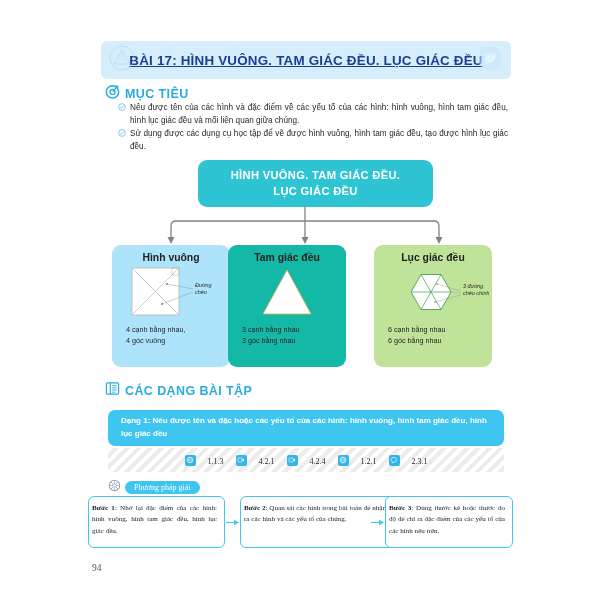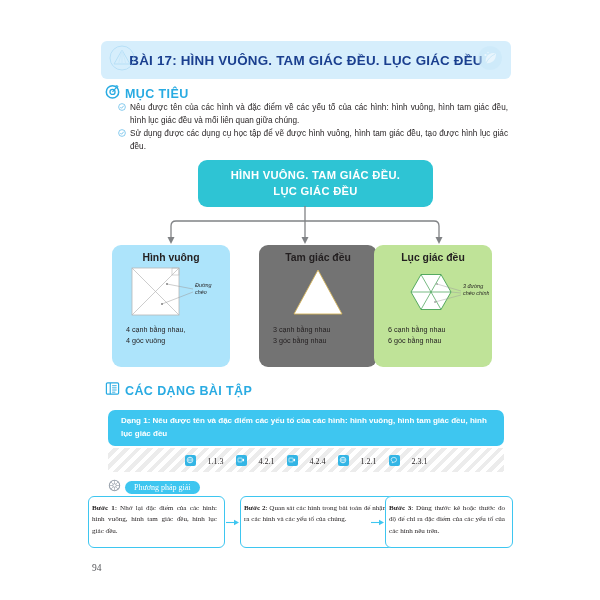--- a/index.html
+++ b/index.html
@@ -14,21 +14,21 @@
   .page{position:relative;width:600px;height:600px;}
 
   
   .title-bar{
     position:absolute;left:101px;top:41px;width:410px;height:38px;
     background:#d6eefc;border-radius:6px;
     display:flex;align-items:center;justify-content:center;
   }
   .title-bar .ttl{
     font-size:13.4px;font-weight:bold;color:#1a3f8f;
-    letter-spacing:.2px;white-space:nowrap;
+    letter-spacing:.2px;white-space:nowrap;text-decoration:underline;
   }
   .wm{position:absolute;top:50%;transform:translateY(-50%);opacity:.55;}
   .wm.left{left:8px;}
   .wm.right{right:8px;}
 
   
   .sec-head{
     position:absolute;display:flex;align-items:center;gap:5px;
   }
   .sec-head .lbl{
@@ -55,21 +55,21 @@
     letter-spacing:.3px;text-align:center;
   }
   .mm-connect{position:absolute;left:110px;top:206px;width:390px;height:40px;}
 
   .cards{position:absolute;left:112px;top:245px;width:380px;height:122px;}
   .card{
     position:absolute;top:0;width:118px;height:122px;border-radius:9px;
     display:flex;flex-direction:column;align-items:center;
   }
   .card.c1{left:0;background:#ade4fb;}
-  .card.c2{left:147px;background:#737373;}
+  .card.c2{left:116px;background:#14b8a6;}
   .card.c3{left:262px;background:#bfe398;}
   .card .c-ttl{
     margin-top:7px;font-size:10.4px;font-weight:bold;color:#231f20;
   }
   .card .c-art{height:60px;display:flex;align-items:center;justify-content:center;width:100%;}
   .card .c-cap{
     font-size:7.2px;line-height:1.5;color:#231f20;text-align:left;
     width:90px;margin-top:2px;
   }
   .art-note{
@@ -267,21 +267,21 @@
       <svg width="15" height="15" viewBox="0 0 16 16">
         <rect x="1.5" y="2" width="13" height="12" rx="1.3" fill="none" stroke="#29abe2" stroke-width="1.3"></rect>
         <path d="M5.6 2 L5.6 14" stroke="#29abe2" stroke-width="1.2"></path>
         <path d="M7.6 5 H12.4 M7.6 7.3 H12.4 M7.6 9.6 H12.4 M7.6 11.9 H11" stroke="#29abe2" stroke-width="1"></path>
       </svg>
     </span>
     <span class="lbl">CÁC DẠNG BÀI TẬP</span>
   </div>
 
   <div class="dang-band">
-    <span class="dtxt">Dạng 1: Nêu được tên và đặc điểm các yếu tố của các hình: hình vuông, hình tam giác đều, hình lục giác đều</span>
+    <span class="dtxt">Dạng 1: Nêu được tên và đặc hoặc các yếu tố của các hình: hình vuông, hình tam giác đều, hình lục giác đều</span>
   </div>
 
   <div class="stripe-band">
     <span class="badge">
       <span class="bico">
         <svg width="8" height="8" viewBox="0 0 10 10">
           <circle cx="5" cy="5" r="3.6" fill="none" stroke="#ffffff" stroke-width=".8"></circle>
           <ellipse cx="5" cy="5" rx="1.6" ry="3.6" fill="none" stroke="#ffffff" stroke-width=".6"></ellipse>
           <path d="M1.4 5 H8.6" stroke="#ffffff" stroke-width=".6"></path>
         </svg>

